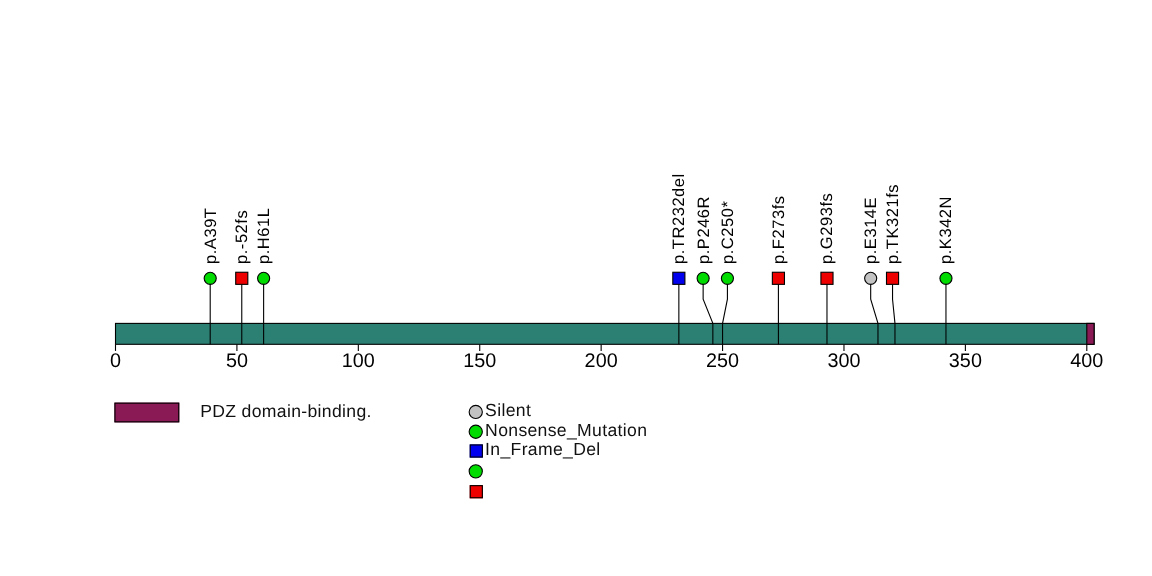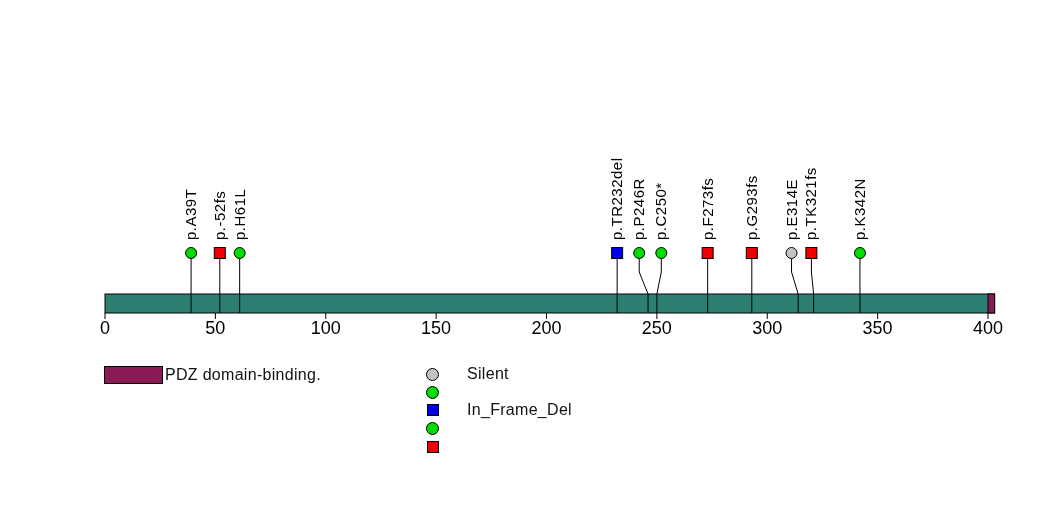--- a/index.html
+++ b/index.html
@@ -22,21 +22,21 @@
     display: flex;
     align-items: center;
   }
   .legend-domain .swatch {
     display: inline-block;
     width: 57px;
     height: 16px;
     border: 1px solid #000000;
   }
   .legend-domain .lbl {
-    margin-left: 2px;
+    margin-left: 19px;
     font-size: 16px;
     letter-spacing: 0.3px;
     color: #111111;
     white-space: nowrap;
   }
 
   .legend-types {
     position: absolute;
     left: 426px;
     top: 365px;
@@ -48,21 +48,21 @@
   }
   .legend-row .mark {
     display: inline-block;
     box-sizing: border-box;
     border: 1px solid #000000;
     flex: 0 0 auto;
   }
   .legend-row .mark.circle { width: 13px; height: 13px; border-radius: 50%; }
   .legend-row .mark.square { width: 12px; height: 12px; margin: 0 0.5px; }
   .legend-row .lbl {
-    margin-left: 28px;
+    margin-left: 2px;
     font-size: 16px;
     letter-spacing: 0.3px;
     color: #111111;
     white-space: nowrap;
   }
 </style>
 </head>
 <body>
 
 <div class="figure">
@@ -127,20 +127,21 @@
     <span class="lbl">PDZ domain-binding.</span>
   </div>
 
   <div class="legend-types" id="legend-types">
       <div class="legend-row">
         <span class="mark circle" style="background: rgb(195, 195, 195);"></span>
         <span class="lbl">Silent</span>
       </div>
       <div class="legend-row">
         <span class="mark circle" style="background: rgb(0, 219, 0);"></span>
+        <span class="lbl">Nonsense_Mutation</span>
       </div>
       <div class="legend-row">
         <span class="mark square" style="background: rgb(0, 0, 238);"></span>
         <span class="lbl">In_Frame_Del</span>
       </div>
       <div class="legend-row">
         <span class="mark circle" style="background: rgb(0, 219, 0);"></span>
       </div>
       <div class="legend-row">
         <span class="mark square" style="background: rgb(238, 0, 0);"></span>

